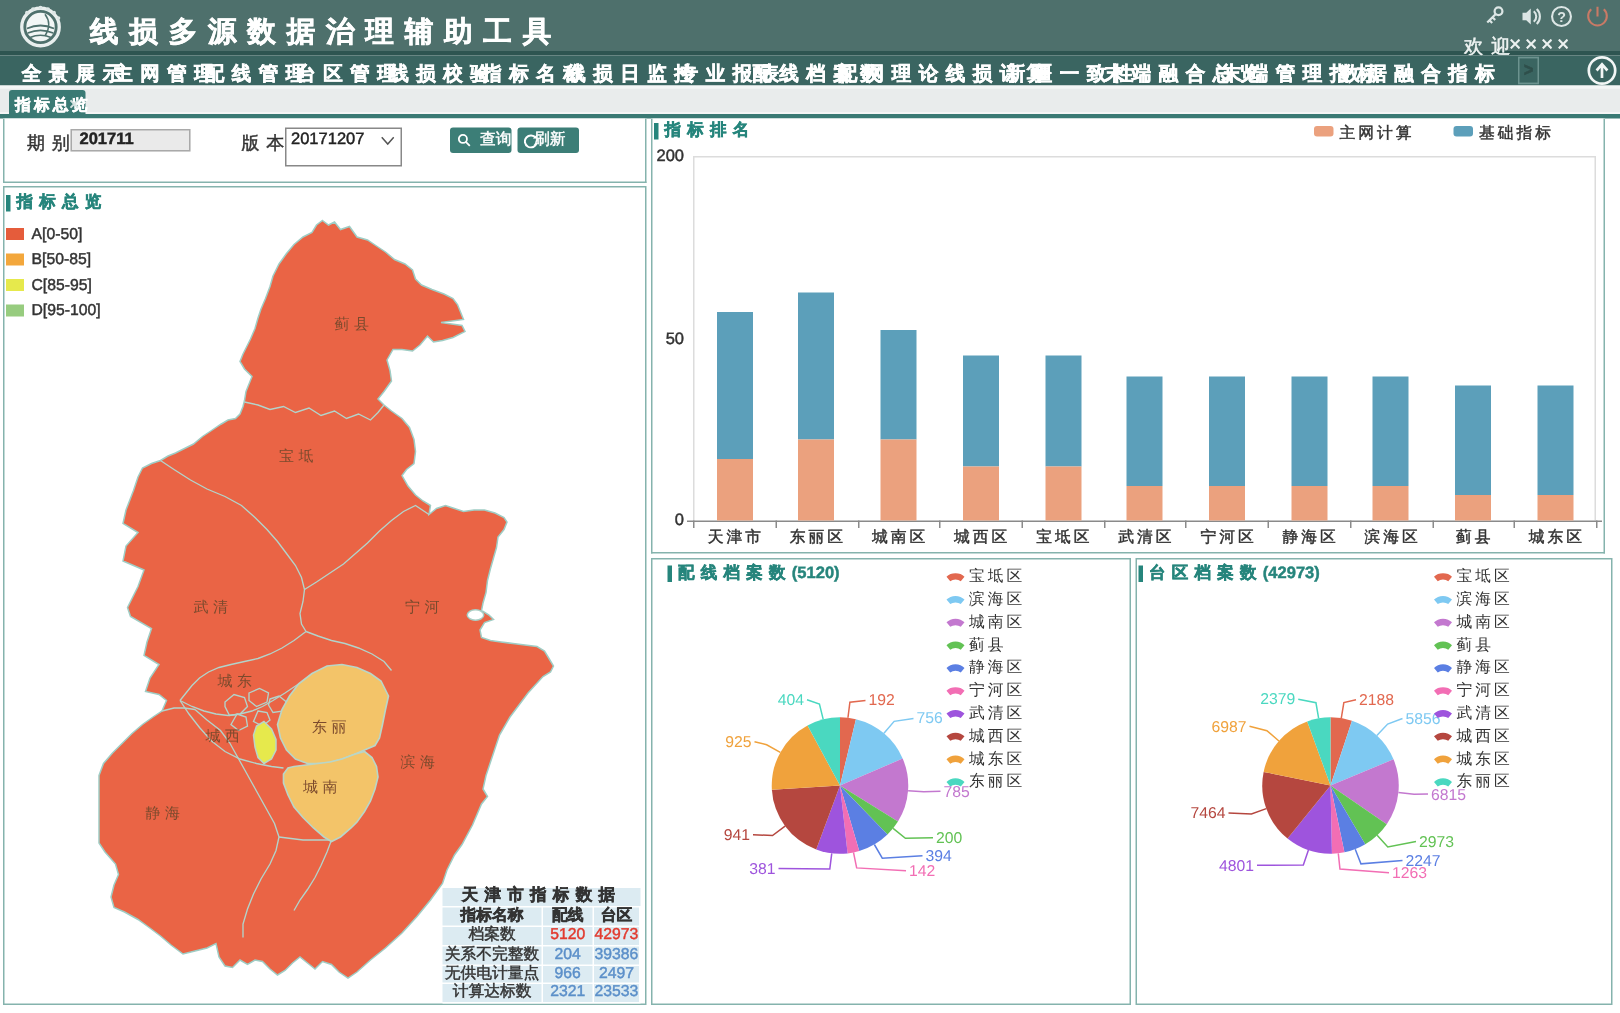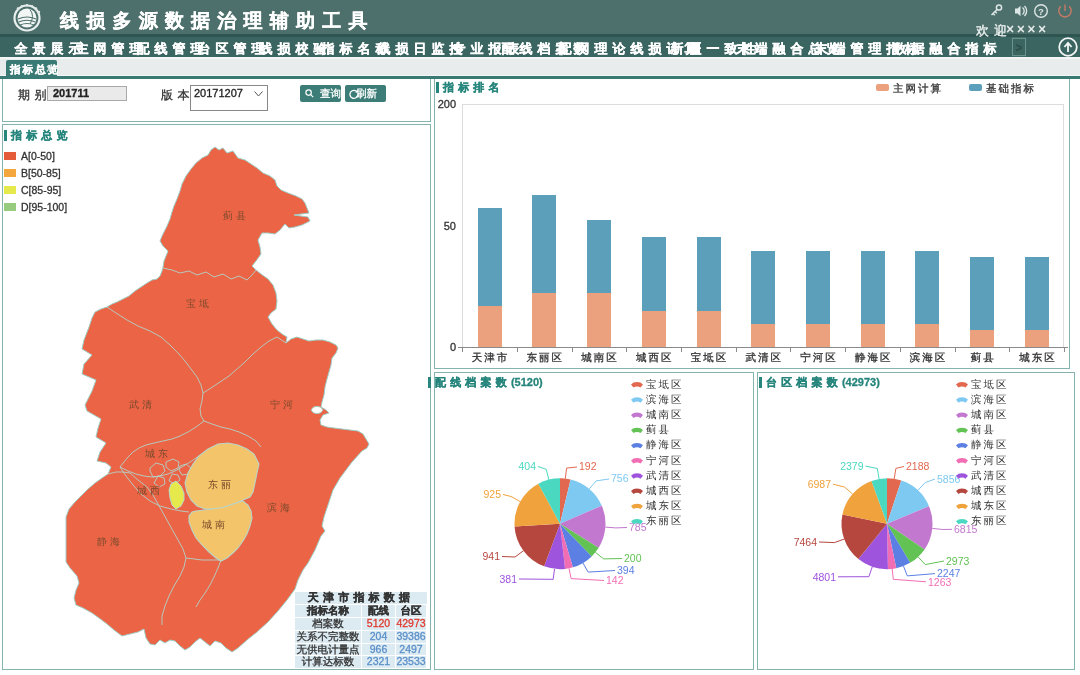--- a/index.html
+++ b/index.html
@@ -249,21 +249,21 @@
 <div class="abs" style="left:982.2px;top:351px;font-size:10.5px;color:#333;transform:translateX(-50%);letter-spacing:2px;padding-left:2px;white-space:nowrap">蓟县</div>
 <div class="abs" style="left:1036.9px;top:351px;font-size:10.5px;color:#333;transform:translateX(-50%);letter-spacing:2px;padding-left:2px;white-space:nowrap">城东区</div>
 <div class="abs" style="left:876px;top:84px;width:13px;height:7px;border-radius:2px;background:#eba17e"></div>
 <div class="abs" style="left:893px;top:82px;font-size:10.5px;color:#333;letter-spacing:2px">主网计算</div>
 <div class="abs" style="left:969px;top:84px;width:13px;height:7px;border-radius:2px;background:#5c9fba"></div>
 <div class="abs" style="left:986px;top:82px;font-size:10.5px;color:#333;letter-spacing:2px">基础指标</div>
 </div>
 
 <div class="panel" style="left:434px;top:372px;width:320px;height:298px"></div>
 <div class="panel" style="left:757px;top:372px;width:318px;height:298px"></div>
-<div class="ptitle" style="left:428px;top:377px"><span class="cj">配线档案数</span>(5120)</div>
+<div class="ptitle" style="left:445px;top:377px"><span class="cj">配线档案数</span>(5120)</div>
 <div class="ptitle" style="left:759px;top:377px"><span class="cj">台区档案数</span>(42973)</div>
 <svg id="pies" class="abs" style="left:434px;top:372px" width="641" height="298" viewBox="434 372 641 298">
 <path d="M560.0,523.7 L560.00,478.20 A45.5,45.5 0 0 1 570.62,479.46 Z" fill="#e2684f"></path>
 <path d="M560.0,523.7 L570.62,479.46 A45.5,45.5 0 0 1 601.78,505.67 Z" fill="#7ec9f2"></path>
 <path d="M560.0,523.7 L601.78,505.67 A45.5,45.5 0 0 1 598.65,547.71 Z" fill="#c378cf"></path>
 <path d="M560.0,523.7 L598.65,547.71 A45.5,45.5 0 0 1 591.66,556.38 Z" fill="#62c254"></path>
 <path d="M560.0,523.7 L591.66,556.38 A45.5,45.5 0 0 1 572.83,567.35 Z" fill="#5b7fe3"></path>
 <path d="M560.0,523.7 L572.83,567.35 A45.5,45.5 0 0 1 565.07,568.92 Z" fill="#f26eb4"></path>
 <path d="M560.0,523.7 L565.07,568.92 A45.5,45.5 0 0 1 544.15,566.35 Z" fill="#9e54dd"></path>
 <path d="M560.0,523.7 L544.15,566.35 A45.5,45.5 0 0 1 514.58,526.43 Z" fill="#b5473f"></path>

